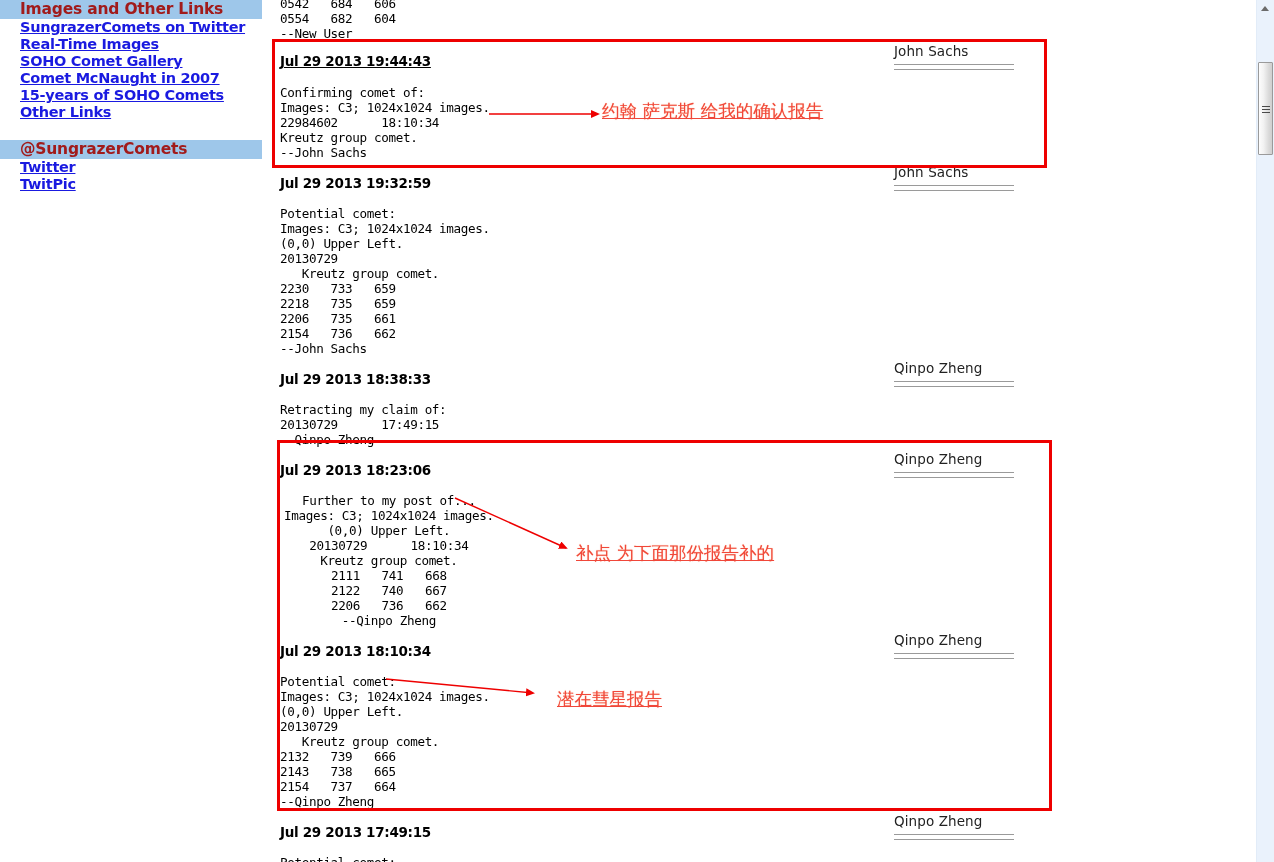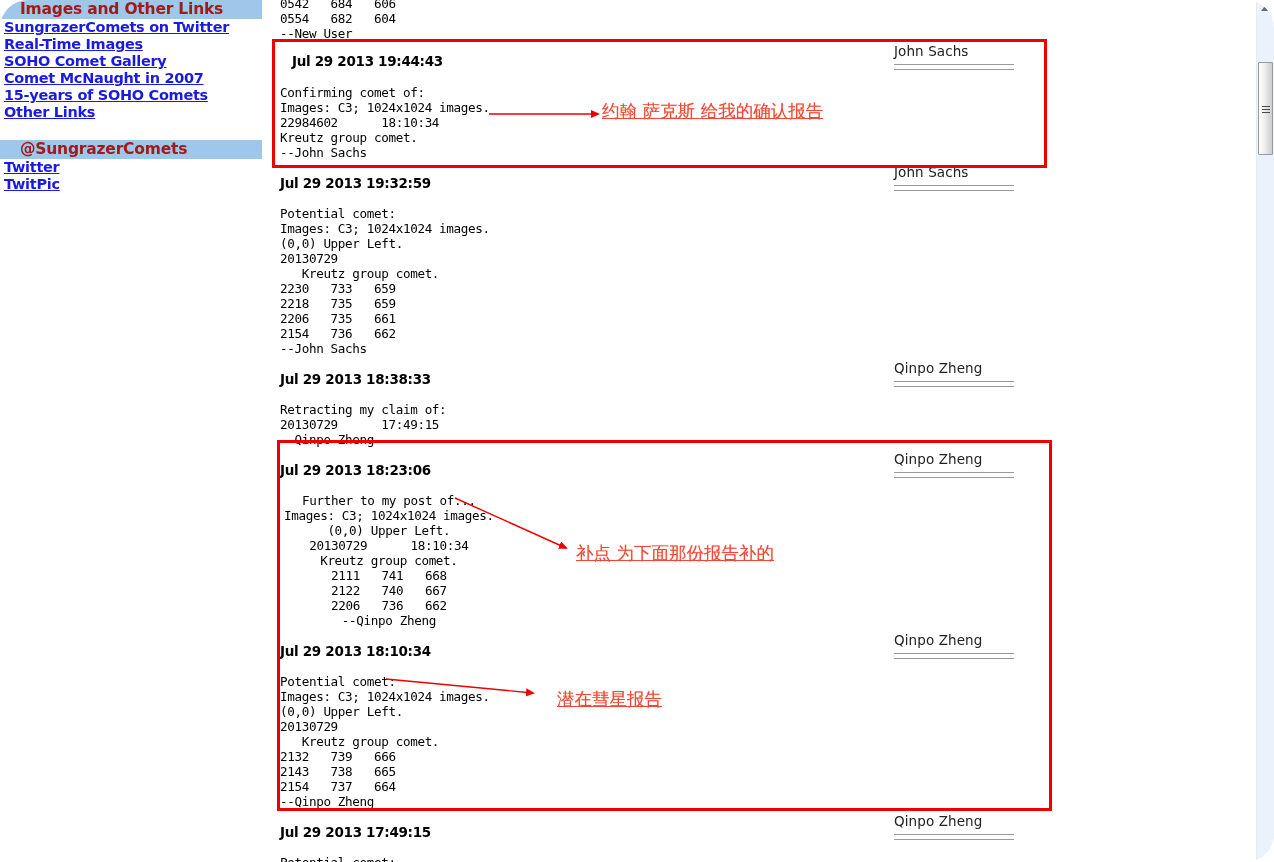--- a/index.html
+++ b/index.html
@@ -11,21 +11,20 @@
     height: 862px;
     overflow: hidden;
     font-family: "Liberation Sans", sans-serif;
   }
   #page {
     position: relative;
     width: 1274px;
     height: 862px;
     overflow: hidden;
     background: #ffffff;
-    border-radius: 28px;
   }
 
   
   #sidebar {
     position: absolute;
     left: 0;
     top: 0;
     width: 262px;
     height: 862px;
     background: #ffffff;
@@ -41,21 +40,21 @@
     letter-spacing: -0.2px;
     white-space: nowrap;
     overflow: hidden;
   }
   .side-link {
     display: block;
     color: #1a1ae0;
     font-weight: bold;
     font-size: 14.5px;
     line-height: 17px;
-    padding-left: 4px;
+    padding-left: 20px;
     text-decoration: underline;
     font-family: "DejaVu Sans", sans-serif;
     letter-spacing: -0.3px;
     white-space: nowrap;
     cursor: pointer;
   }
   .side-gap { height: 19px; }
 
   
   #content {
@@ -203,21 +202,21 @@
     <a class="side-link">TwitPic</a>
   </div>
 
   <div id="content">
 
     <div class="post-body" style="position:absolute; left:0; top:-4px;">0542   684   606
 0554   682   604
 --New User</div>
 
     <div class="post">
-      <div class="post-date" style="position:absolute; left:12px; top:54px;">Jul 29 2013 19:44:43</div>
+      <div class="post-date" style="position:absolute; left:0; top:54px;text-decoration:underline;">Jul 29 2013 19:44:43</div>
       <div class="post-body" style="position:absolute; left:0; top:85px;">Confirming comet of:
 Images: C3; 1024x1024 images.
 22984602      18:10:34
 Kreutz group comet.
 --John Sachs</div>
       <div class="author" style="left:632px; top:43px;">
         <span>John Sachs</span>
         <div class="rule1"></div>
         <div class="rule2"></div>
       </div>

